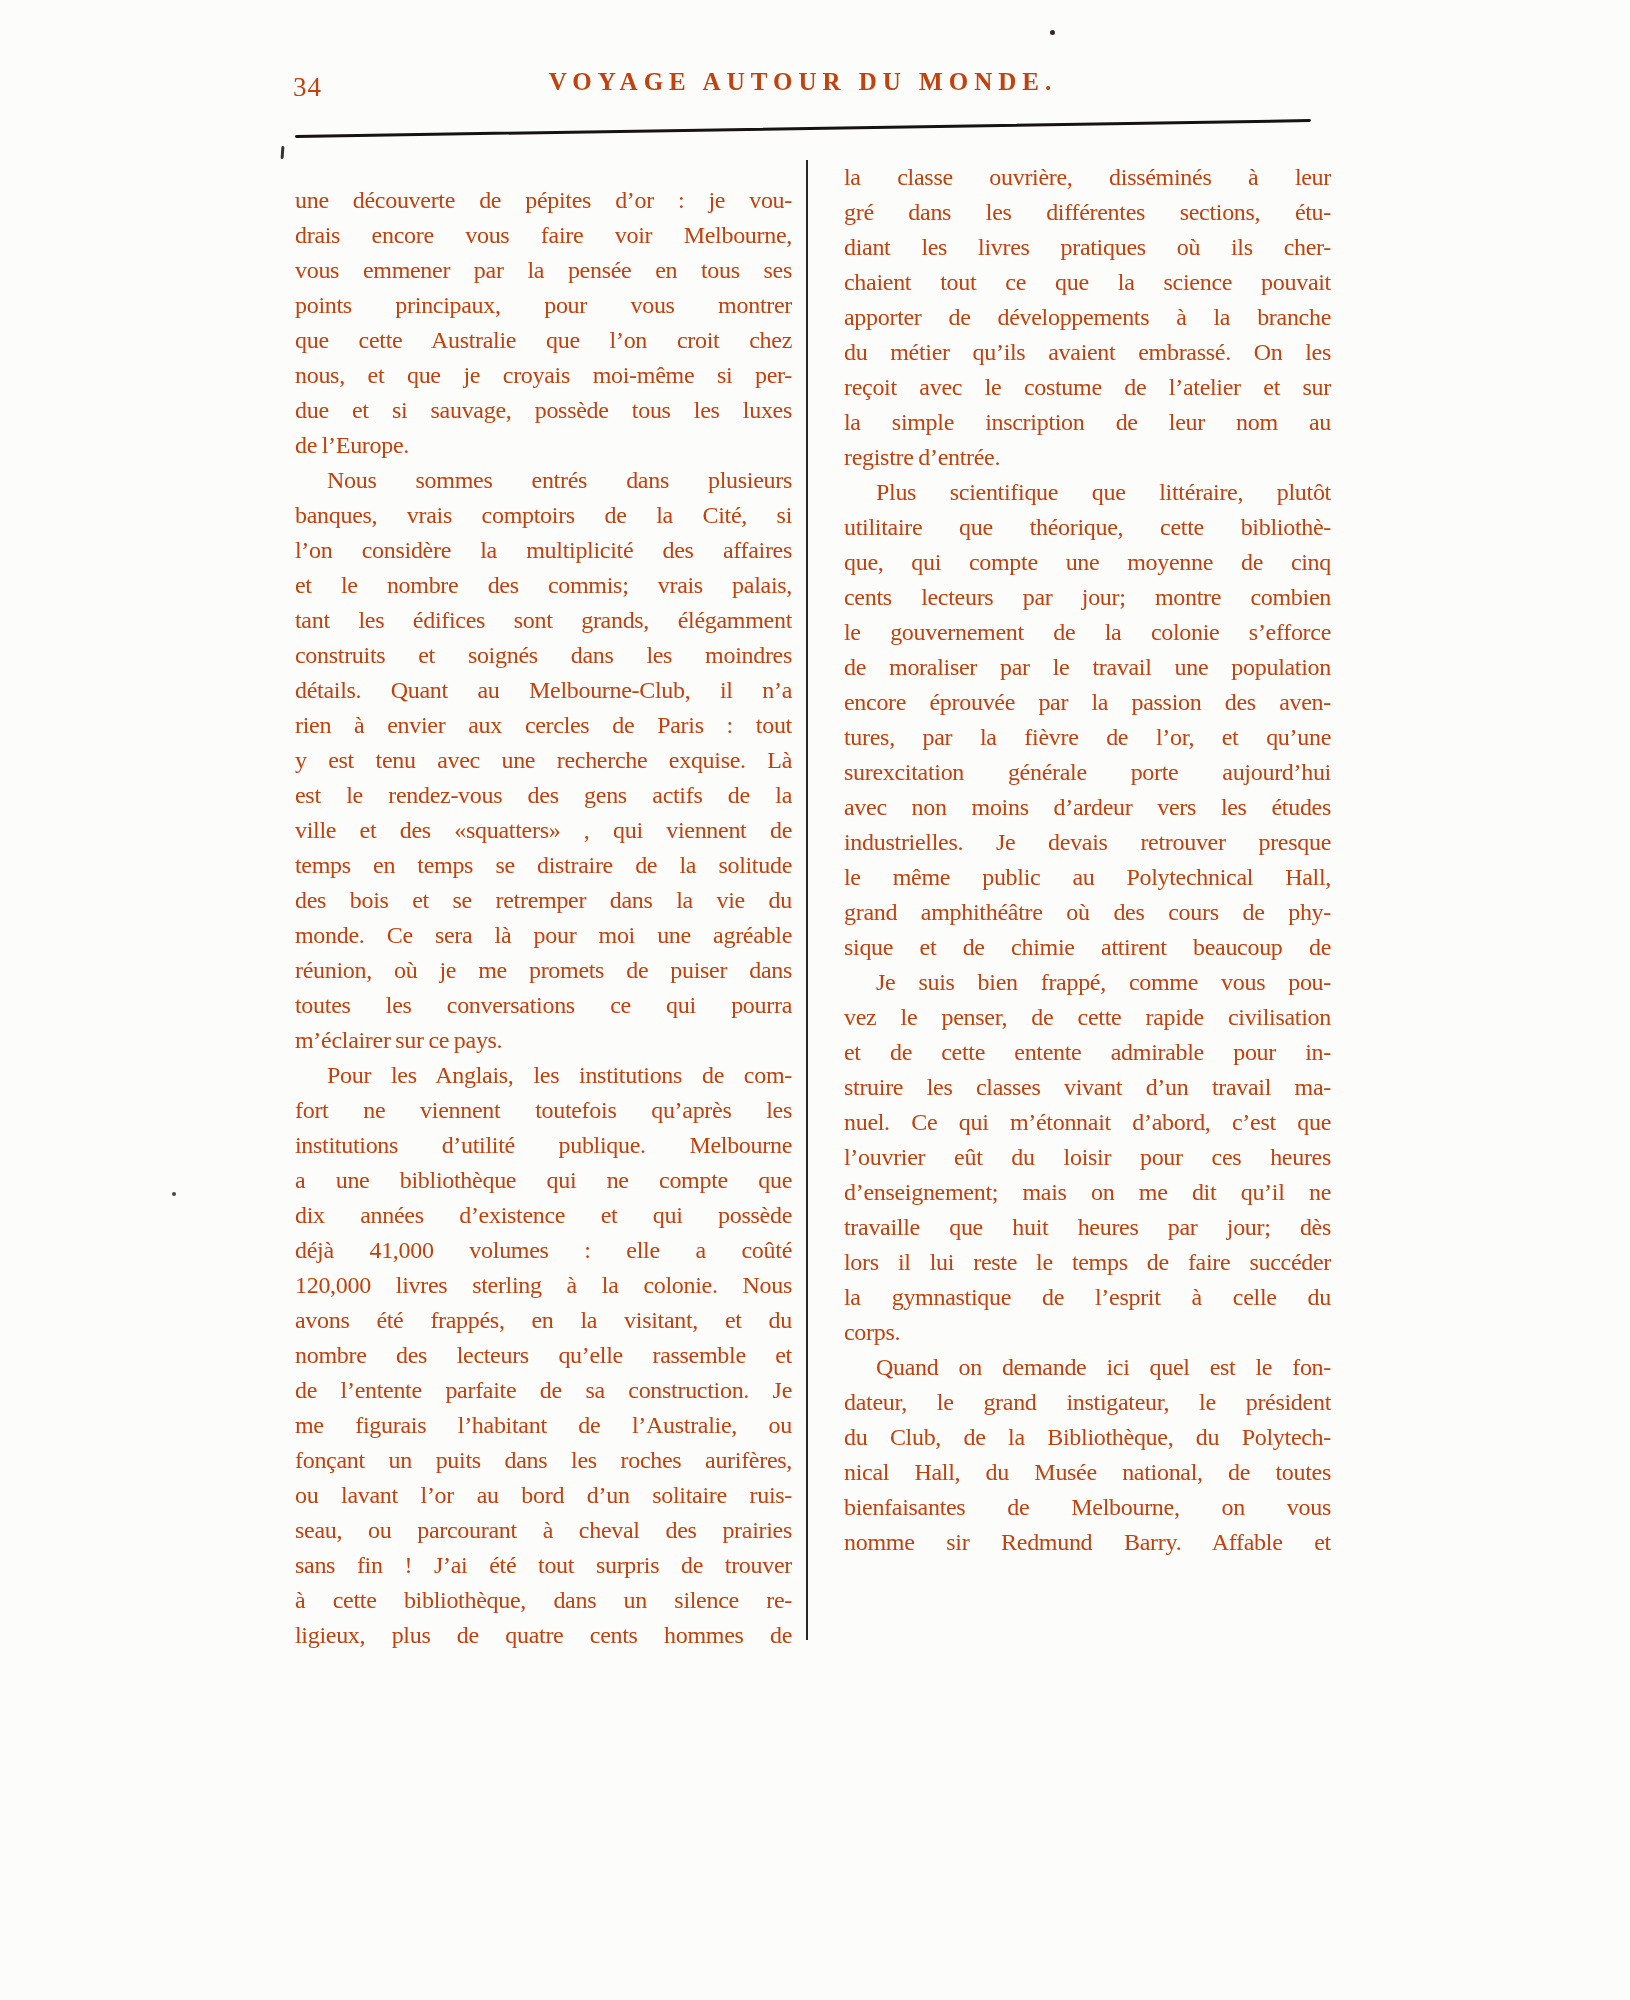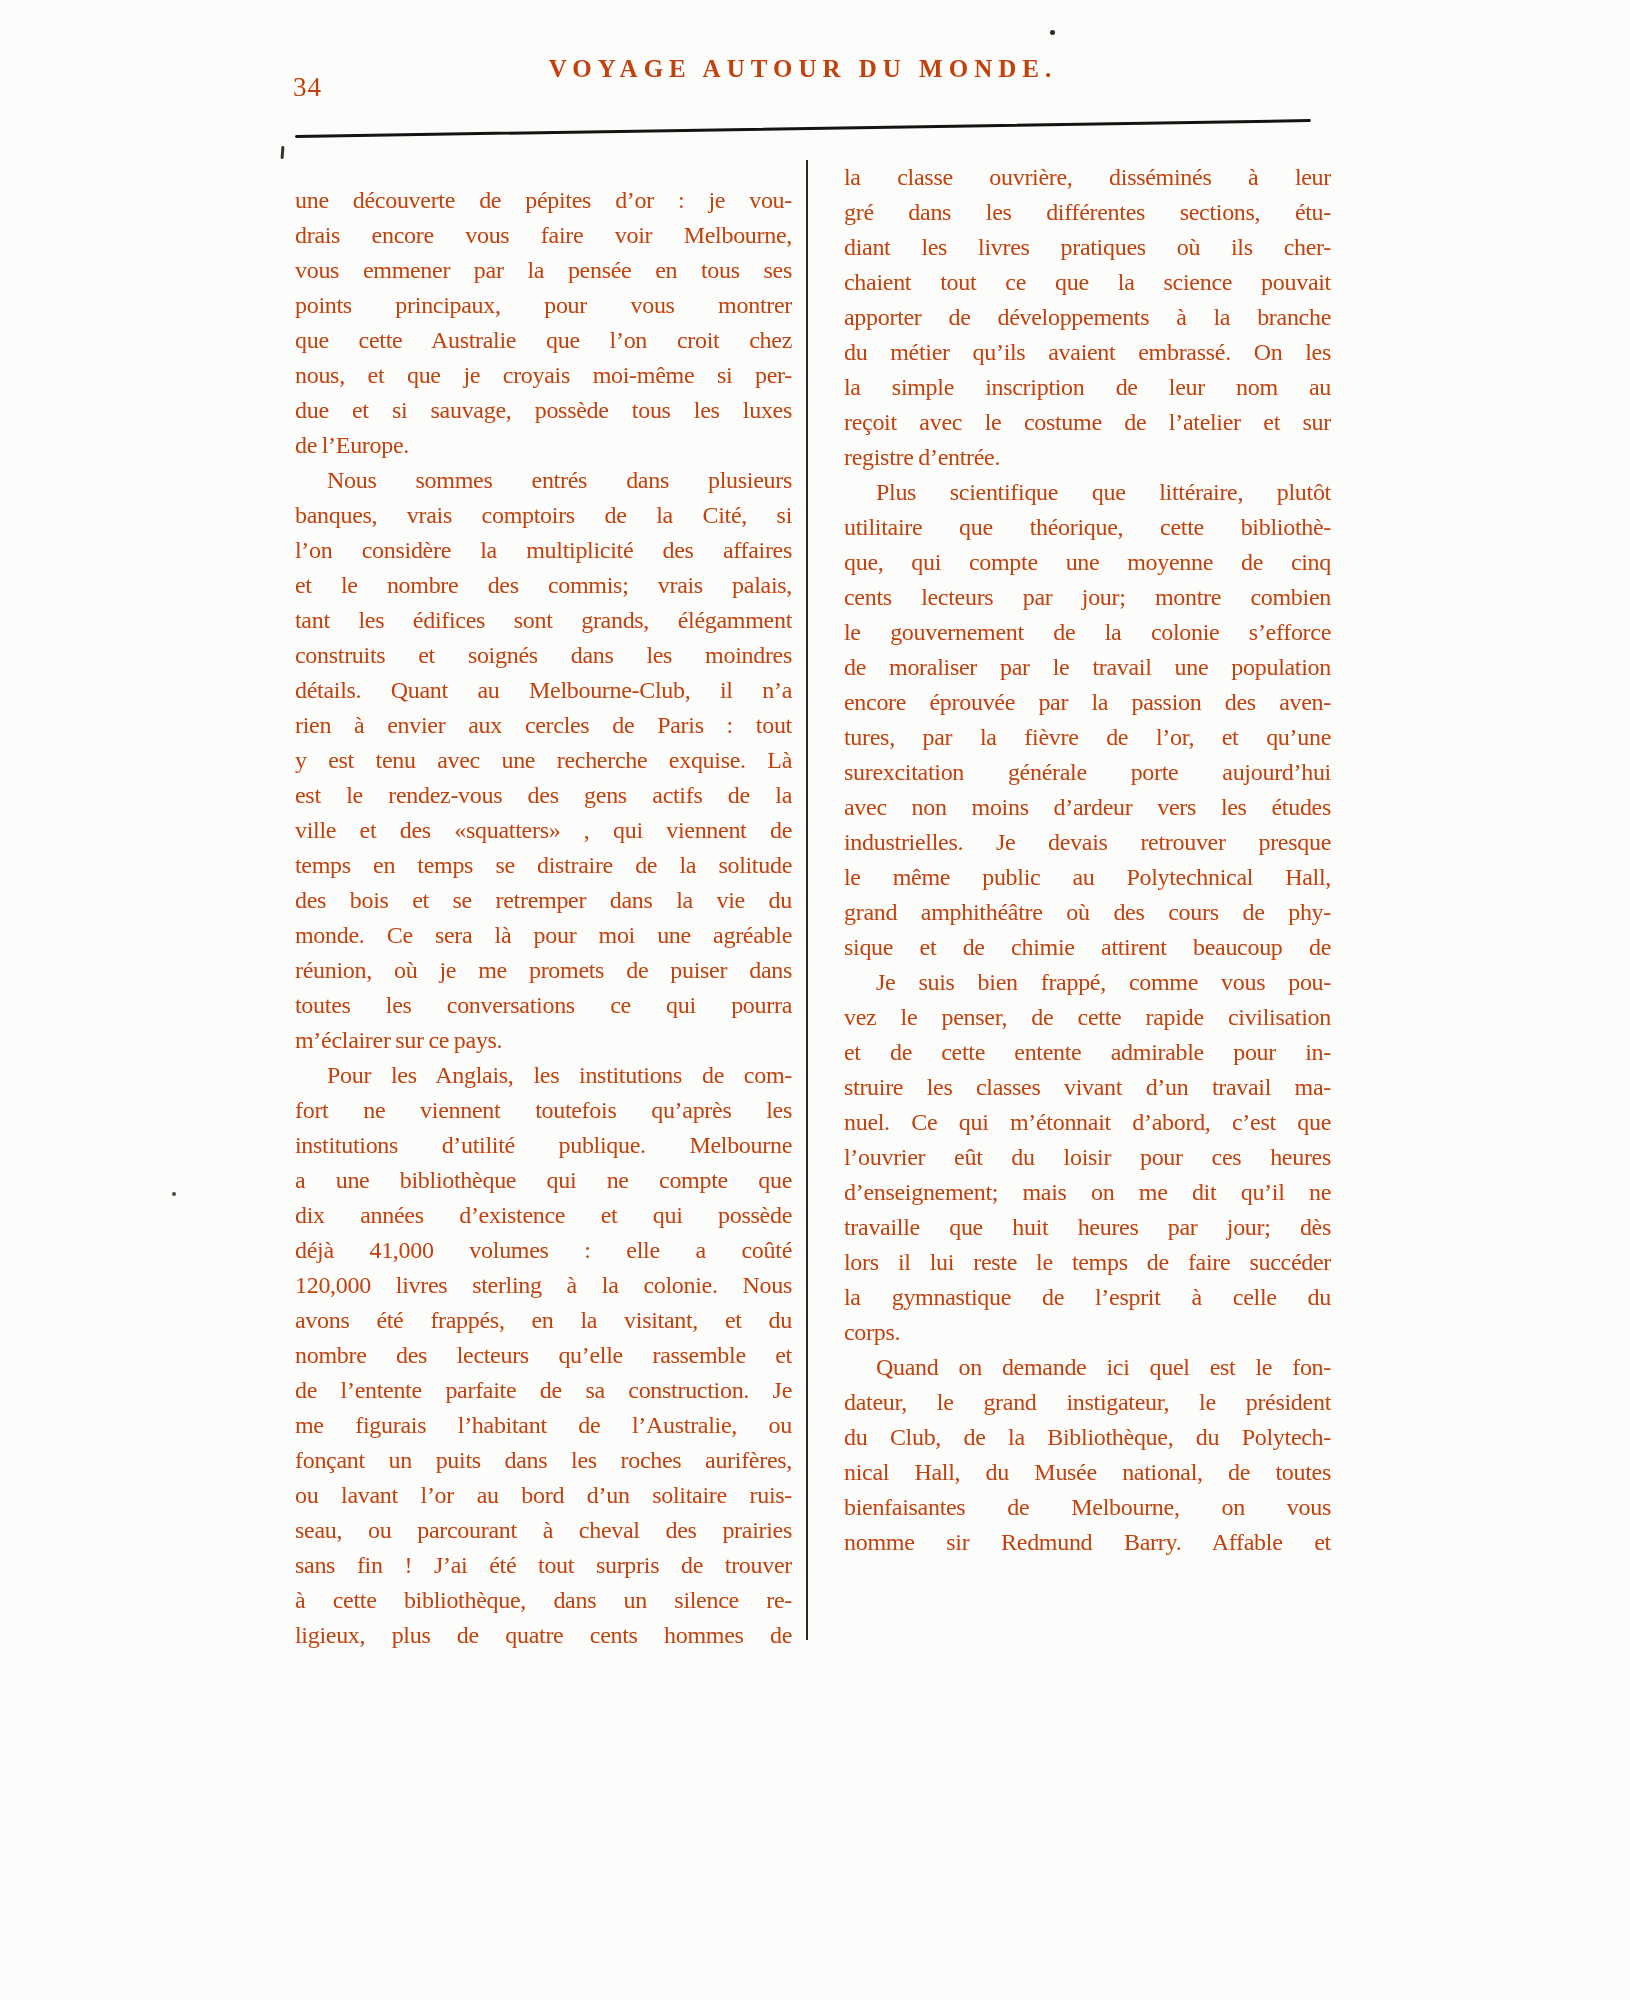--- a/index.html
+++ b/index.html
@@ -19,21 +19,21 @@
   .page-number {
     position: absolute;
     left: 293px;
     top: 72px;
     font-size: 27px;
     letter-spacing: 1px;
   }
   .running-title {
     position: absolute;
     left: 296px;
-    top: 55px;
+    top: 68px;
     width: 1014px;
     text-align: center;
     font-size: 25px;
     font-weight: 600;
     letter-spacing: 6px;
     white-space: nowrap;
   }
   .header-rule {
     position: absolute;
     left: 295px;
@@ -164,22 +164,22 @@
 
   <div class="column-divider"></div>
 
   <div class="column right">
       <div class="line">la classe ouvrière, disséminés à leur</div>
       <div class="line">gré dans les différentes sections, étu-</div>
       <div class="line">diant les livres pratiques où ils cher-</div>
       <div class="line">chaient tout ce que la science pouvait</div>
       <div class="line">apporter de développements à la branche</div>
       <div class="line">du métier qu’ils avaient embrassé. On les</div>
+      <div class="line">reçoit avec le costume de l’atelier et sur</div>
       <div class="line">la simple inscription de leur nom au</div>
-      <div class="line">reçoit avec le costume de l’atelier et sur</div>
       <div class="line endline">registre d’entrée.</div>
       <div class="line indent">Plus scientifique que littéraire, plutôt</div>
       <div class="line">utilitaire que théorique, cette bibliothè-</div>
       <div class="line">que, qui compte une moyenne de cinq</div>
       <div class="line">cents lecteurs par jour; montre combien</div>
       <div class="line">le gouvernement de la colonie s’efforce</div>
       <div class="line">de moraliser par le travail une population</div>
       <div class="line">encore éprouvée par la passion des aven-</div>
       <div class="line">tures, par la fièvre de l’or, et qu’une</div>
       <div class="line">surexcitation générale porte aujourd’hui</div>

